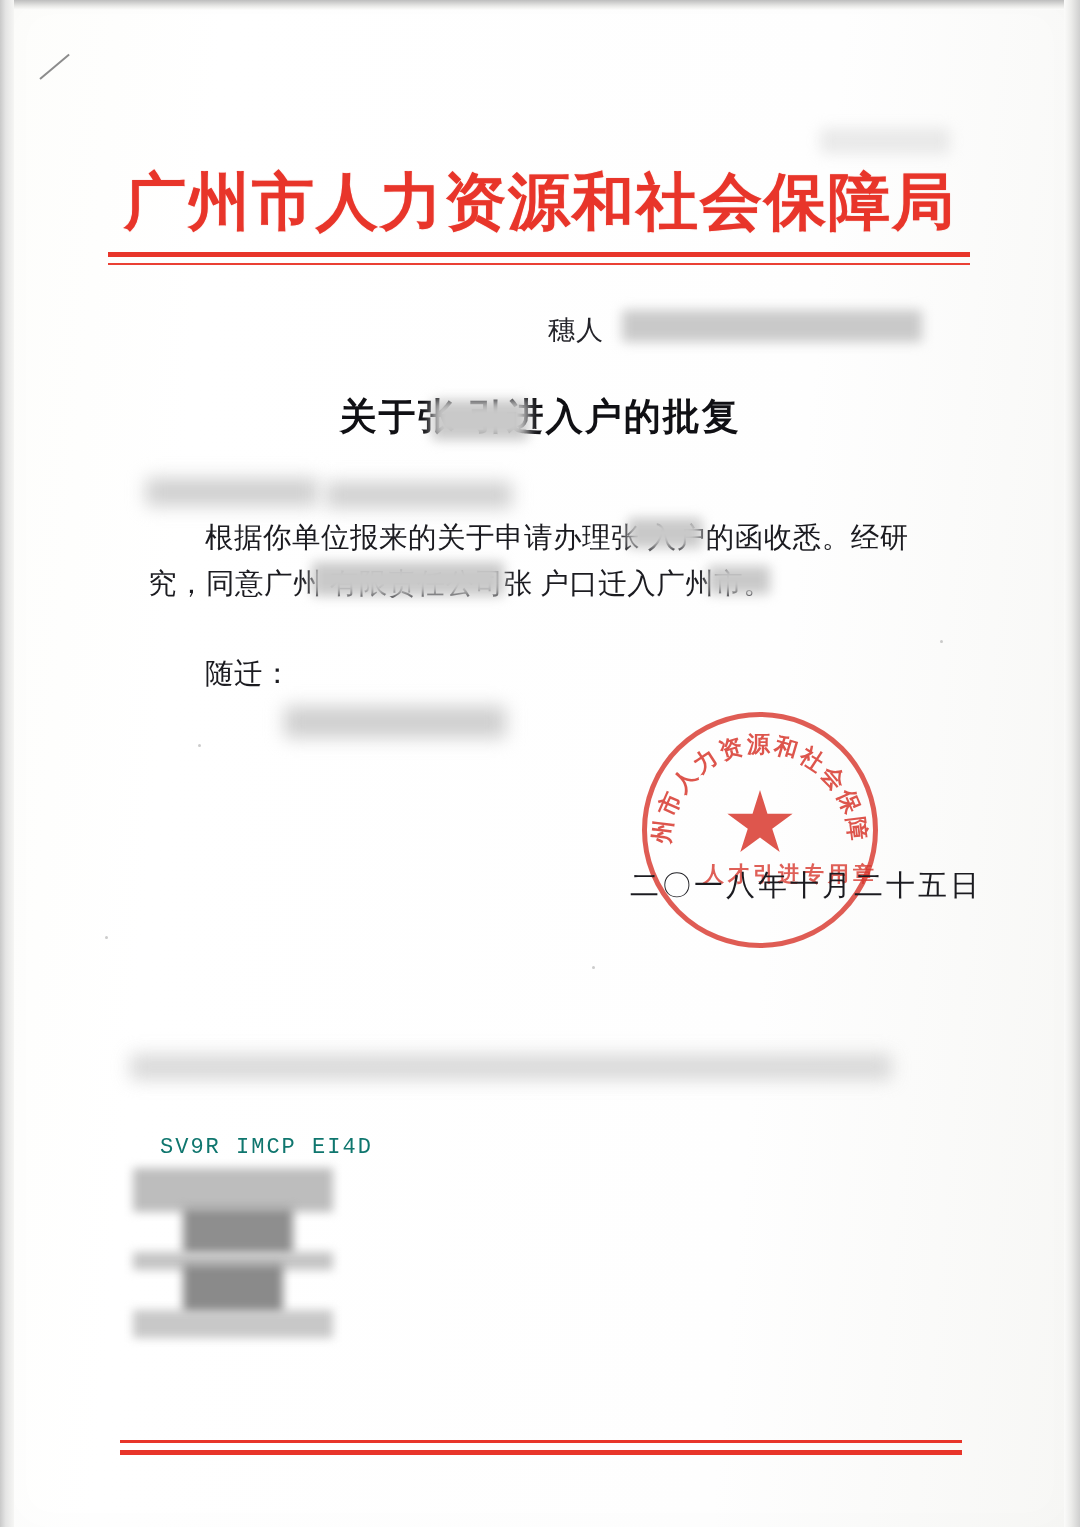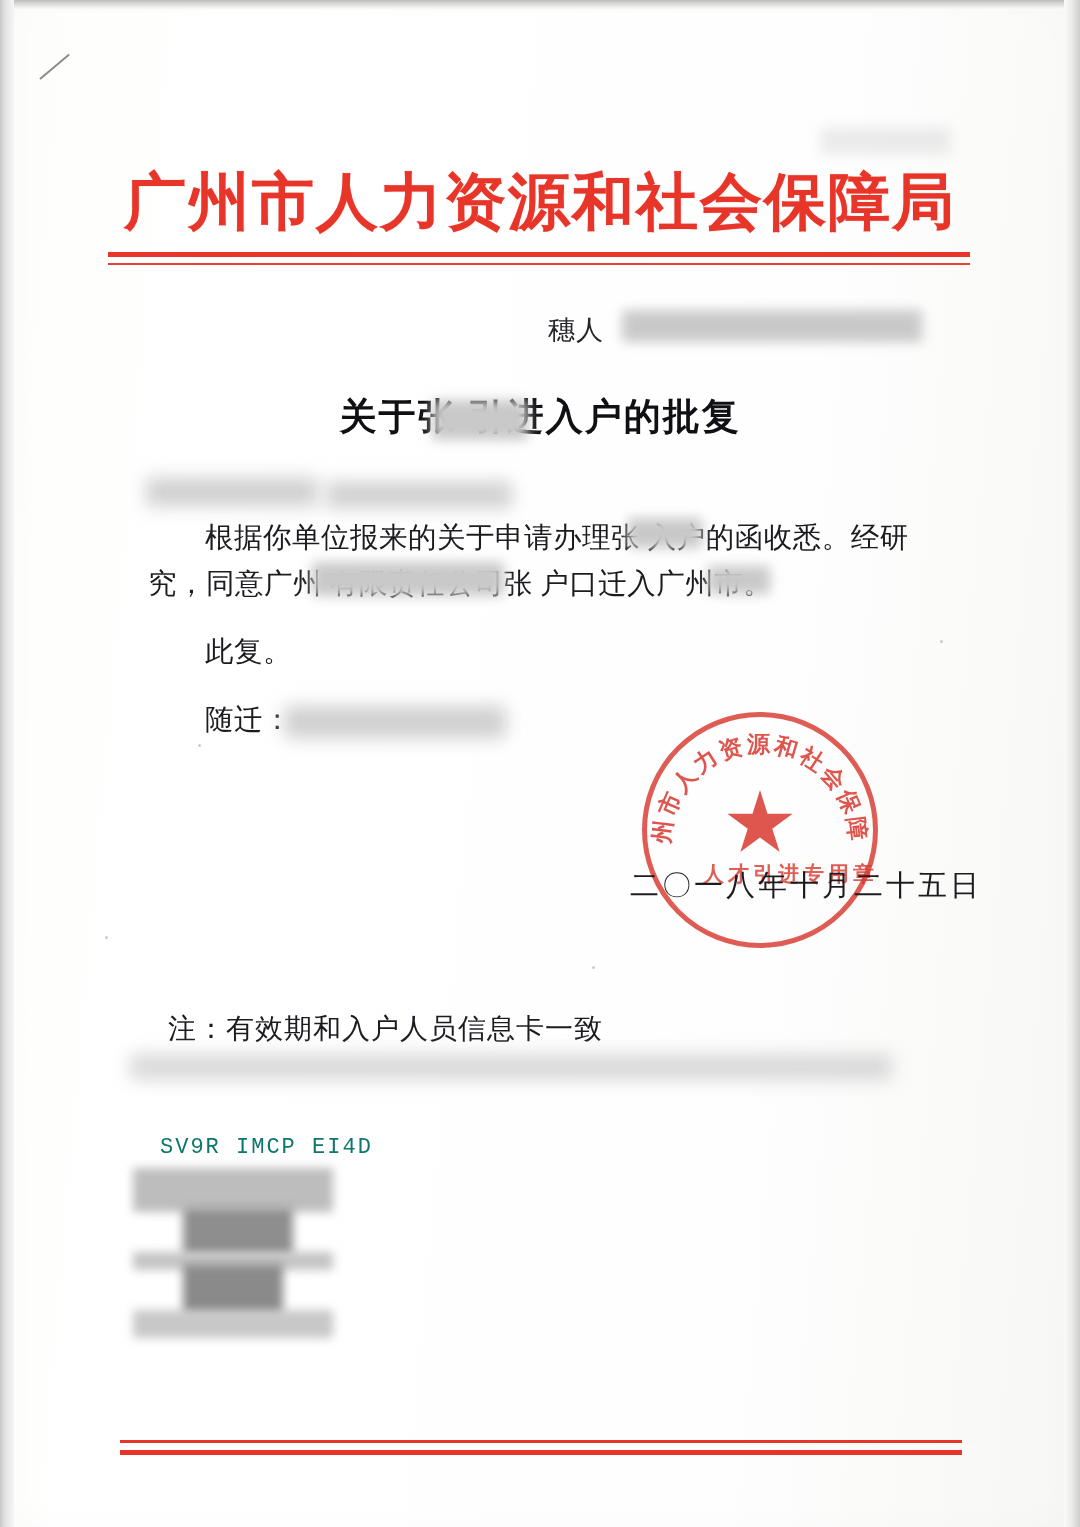--- a/index.html
+++ b/index.html
@@ -307,21 +307,20 @@
 
   <div class="title-main">关于张      引进入户的批复</div>
   <div class="redact" style="left:432px; top:400px; width:96px; height:40px;"></div>
 
   <div class="redact soft" style="left:146px; top:478px; width:172px; height:28px;"></div>
   <div class="redact soft" style="left:326px; top:482px; width:186px; height:26px;"></div>
 
   <div class="body-text">
     <p class="indent">根据你单位报来的关于申请办理张      入户的函收悉。经研究，同意广州                有限责任公司张      户口迁入广州市。</p>
     <div class="gap-s"></div>
-    <p class="indent">此复。</p>
     <div class="gap-s"></div>
     <p class="indent">随迁：</p>
   </div>
 
   <div class="redact" style="left:628px; top:518px; width:74px; height:30px;"></div>
   <div class="redact" style="left:312px; top:562px; width:192px; height:34px;"></div>
   <div class="redact" style="left:708px; top:566px; width:62px; height:28px;"></div>
   <div class="redact soft" style="left:284px; top:706px; width:222px; height:32px;"></div>
 
   <div class="seal">
@@ -335,21 +334,20 @@
           <textPath href="#arcpath" startOffset="50%" text-anchor="middle">广州市人力资源和社会保障局</textPath>
         </text>
       </svg>
     </div>
     <div class="star"></div>
     <div class="bottom-text">人才引进专用章</div>
   </div>
 
   <div class="date-line">二〇一八年十月二十五日</div>
 
-  <div class="note-line">注：有效期和入户人员信息卡一致</div>
   <div class="redact soft" style="left:130px; top:1054px; width:762px; height:26px; opacity:0.8;"></div>
 
   <div class="code-line">SV9R IMCP EI4D</div>
 
   <div class="blurred-block">
     <span style="left:0; top:0; width:200px; height:44px; background:#bdbdbd;"></span>
     <span style="left:50px; top:40px; width:110px; height:48px; background:#8e8e8e;"></span>
     <span style="left:0; top:84px; width:200px; height:18px; background:#c4c4c4;"></span>
     <span style="left:50px; top:96px; width:100px; height:52px; background:#8a8a8a;"></span>
     <span style="left:0; top:142px; width:200px; height:28px; background:#c8c8c8;"></span>

